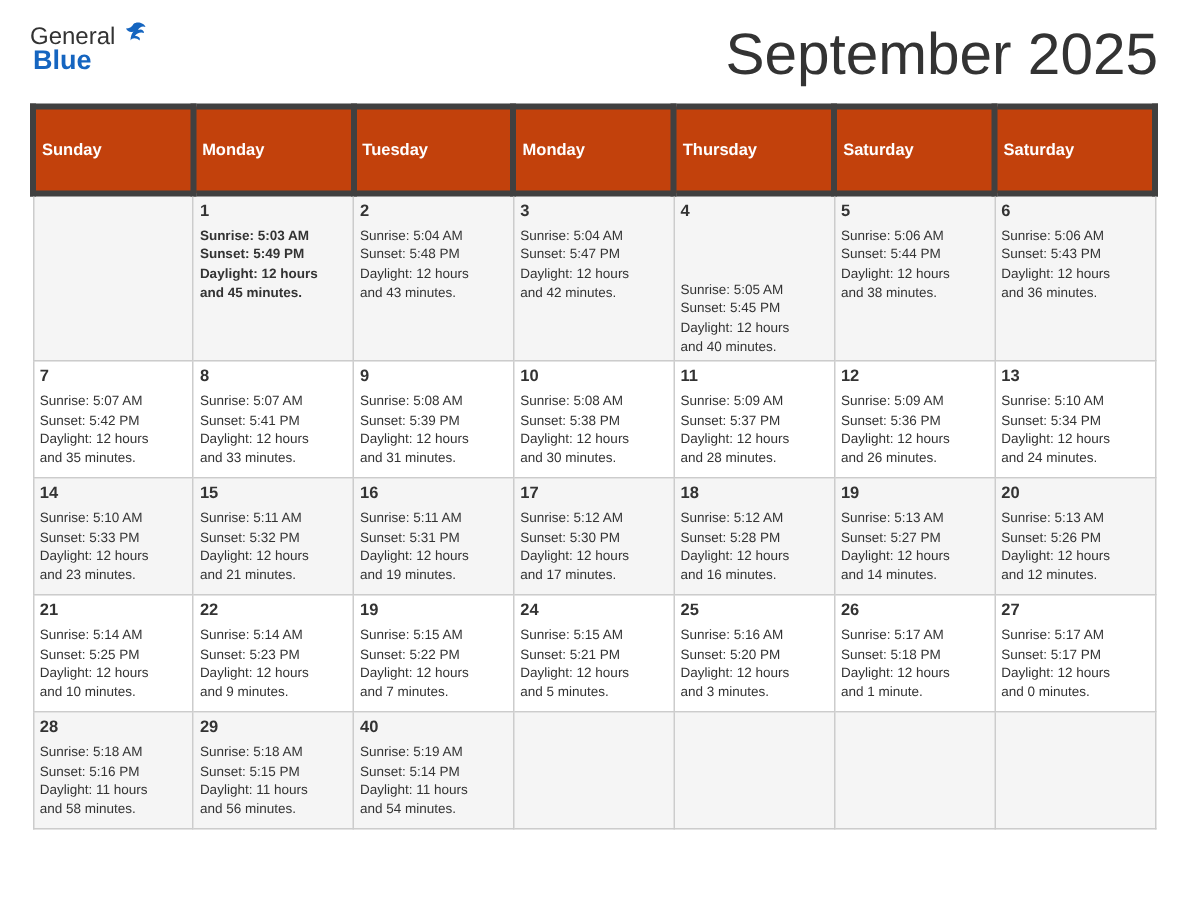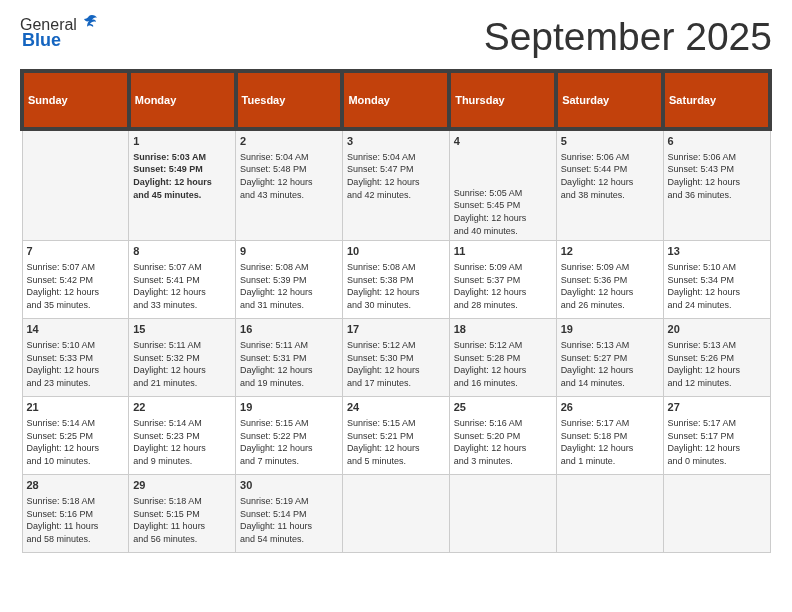--- a/index.html
+++ b/index.html
@@ -320,21 +320,21 @@
 and 58 minutes.</div>
           </td>
           <td>
             <span class="day-num">29</span>
             <div class="cell-info" style="white-space: pre-line;">Sunrise: 5:18 AM
 Sunset: 5:15 PM
 Daylight: 11 hours
 and 56 minutes.</div>
           </td>
           <td>
-            <span class="day-num">30</span>
+            <span class="day-num">40</span>
             <div class="cell-info" style="white-space: pre-line;">Sunrise: 5:19 AM
 Sunset: 5:14 PM
 Daylight: 11 hours
 and 54 minutes.</div>
           </td>
           <td class="empty"></td>
           <td class="empty"></td>
           <td class="empty"></td>
           <td class="empty"></td>
         </tr>

